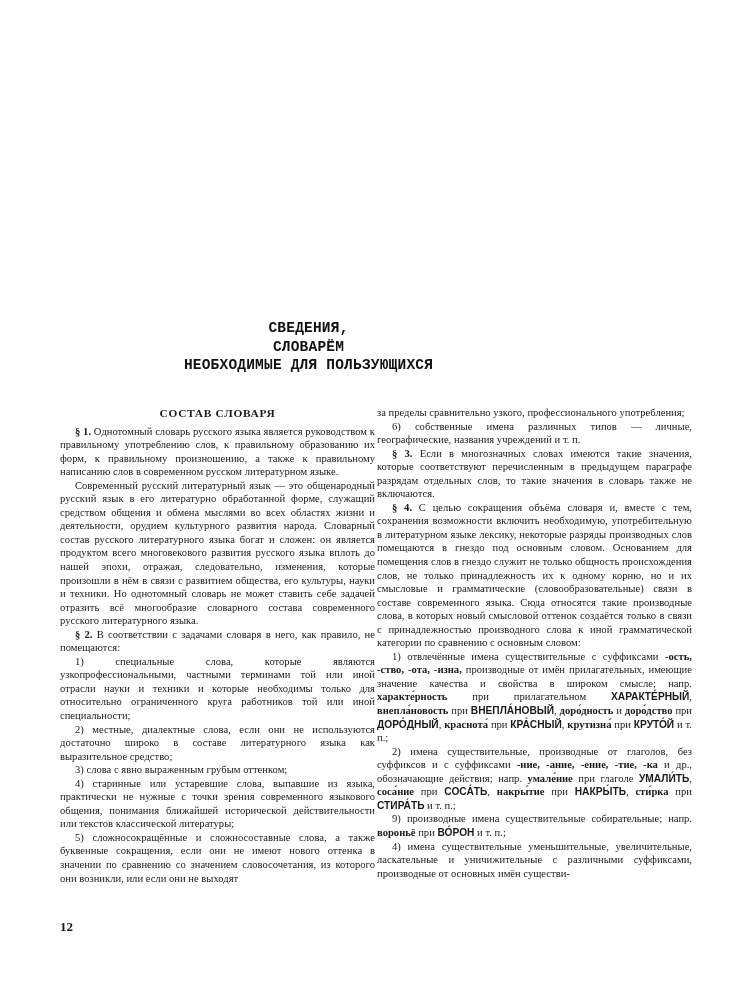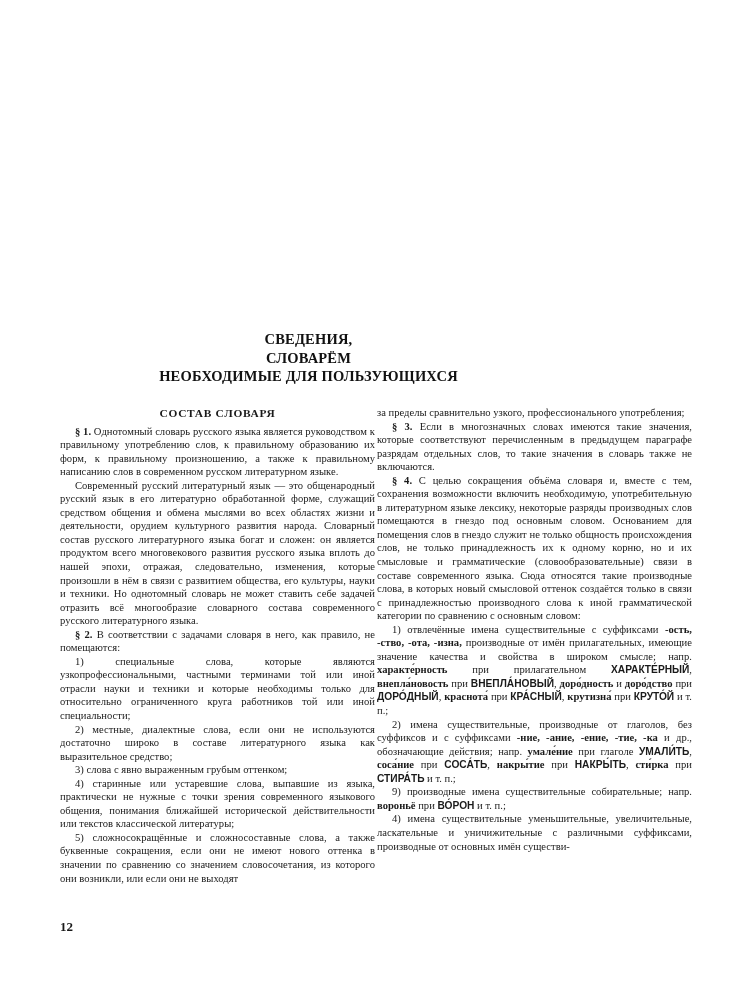--- a/index.html
+++ b/index.html
@@ -12,24 +12,24 @@
     width: 755px;
     height: 1000px;
     background: #ffffff;
     overflow: hidden;
     font-family: "Liberation Serif", "DejaVu Serif", serif;
     color: #1a1a1a;
   }
   .title-block {
     position: absolute;
     left: 0;
-    top: 330px;
+    top: 319px;
     width: 617px;
     text-align: center;
-    font-family: Liberation Serif, serif;
+    font-family: Liberation Mono, monospace;
     font-weight: bold;
     font-size: 14.5px;
     line-height: 18.5px;
     letter-spacing: 0.2px;
     color: #111111;
   }
   .title-block .tline { display: block; }
 
   .columns {
     position: absolute;
@@ -108,20 +108,21 @@
       <p class="para">2) местные, диалектные слова, если они не используются достаточно широко в составе литературного языка как выразительное средство;</p>
       <p class="para">3) слова с явно выраженным грубым оттенком;</p>
       <p class="para">4) старинные или устаревшие слова, выпавшие из языка, практически не нужные с точки зрения современного языкового общения, понимания ближайшей исторической действительности или текстов классической литературы;</p>
       <p class="para">5) сложносокращённые и сложносоставные слова, а также буквенные сокращения, если они не имеют нового оттенка в значении по сравнению со значением словосочетания, из которого они возникли, или если они не выходят</p>
     </div>
 
     <div class="col">
 
       <p class="para" style="text-indent:0">за пределы сравнительно узкого, профессионального употребления;</p>
 
+      <p class="para">6) собственные имена различных типов — личные, географические, названия учреждений и т. п.</p>
 
       <p class="para"><span class="sec">§ 3.</span><span> Если в многозначных словах имеются такие значения, которые соответствуют перечисленным в предыдущем параграфе разрядам отдельных слов, то такие значения в словарь также не включаются.</span></p>
 
       <p class="para"><span class="sec">§ 4.</span><span> С целью сокращения объёма словаря и, вместе с тем, сохранения возможности включить необходимую, употребительную в литературном языке лексику, некоторые разряды производных слов помещаются в гнездо под основным словом. Основанием для помещения слов в гнездо служит не только общность происхождения слов, не только принадлежность их к одному корню, но и их смысловые и грамматические (словообразовательные) связи в составе современного языка. Сюда относятся такие производные слова, в которых новый смысловой оттенок создаётся только в связи с принадлежностью производного слова к иной грамматической категории по сравнению с основным словом:</span></p>
 
       <p class="para"><span>1) отвлечённые имена существительные с суффиксами </span><span class="sfx">-ость, -ство, -ота, -изна,</span><span> производные от имён прилагательных, имеющие значение качества и свойства в широком смысле; напр. </span><span class="hwl">характе́рность</span><span> при прилагательном </span><span class="hw">ХАРАКТЕ́РНЫЙ</span><span>, </span><span class="hwl">внепла́новость</span><span> при </span><span class="hw">ВНЕПЛА́НОВЫЙ</span><span>, </span><span class="hwl">доро́дность</span><span> и </span><span class="hwl">доро́дство</span><span> при </span><span class="hw">ДОРО́ДНЫЙ</span><span>, </span><span class="hwl">краснота́</span><span> при </span><span class="hw">КРА́СНЫЙ</span><span>, </span><span class="hwl">крутизна́</span><span> при </span><span class="hw">КРУТО́Й</span><span> и т. п.;</span></p>
 
       <p class="para"><span>2) имена существительные, производные от глаголов, без суффиксов и с суффиксами </span><span class="sfx">-ние, -ание, -ение, -тие, -ка</span><span> и др., обозначающие действия; напр. </span><span class="hwl">умале́ние</span><span> при глаголе </span><span class="hw">УМАЛИ́ТЬ</span><span>, </span><span class="hwl">соса́ние</span><span> при </span><span class="hw">СОСА́ТЬ</span><span>, </span><span class="hwl">накры́тие</span><span> при </span><span class="hw">НАКРЫ́ТЬ</span><span>, </span><span class="hwl">сти́рка</span><span> при </span><span class="hw">СТИРА́ТЬ</span><span> и т. п.;</span></p>
 
       <p class="para"><span>9) производные имена существительные собирательные; напр. </span><span class="hwl">вороньё</span><span> при </span><span class="hw">ВО́РОН</span><span> и т. п.;</span></p>

